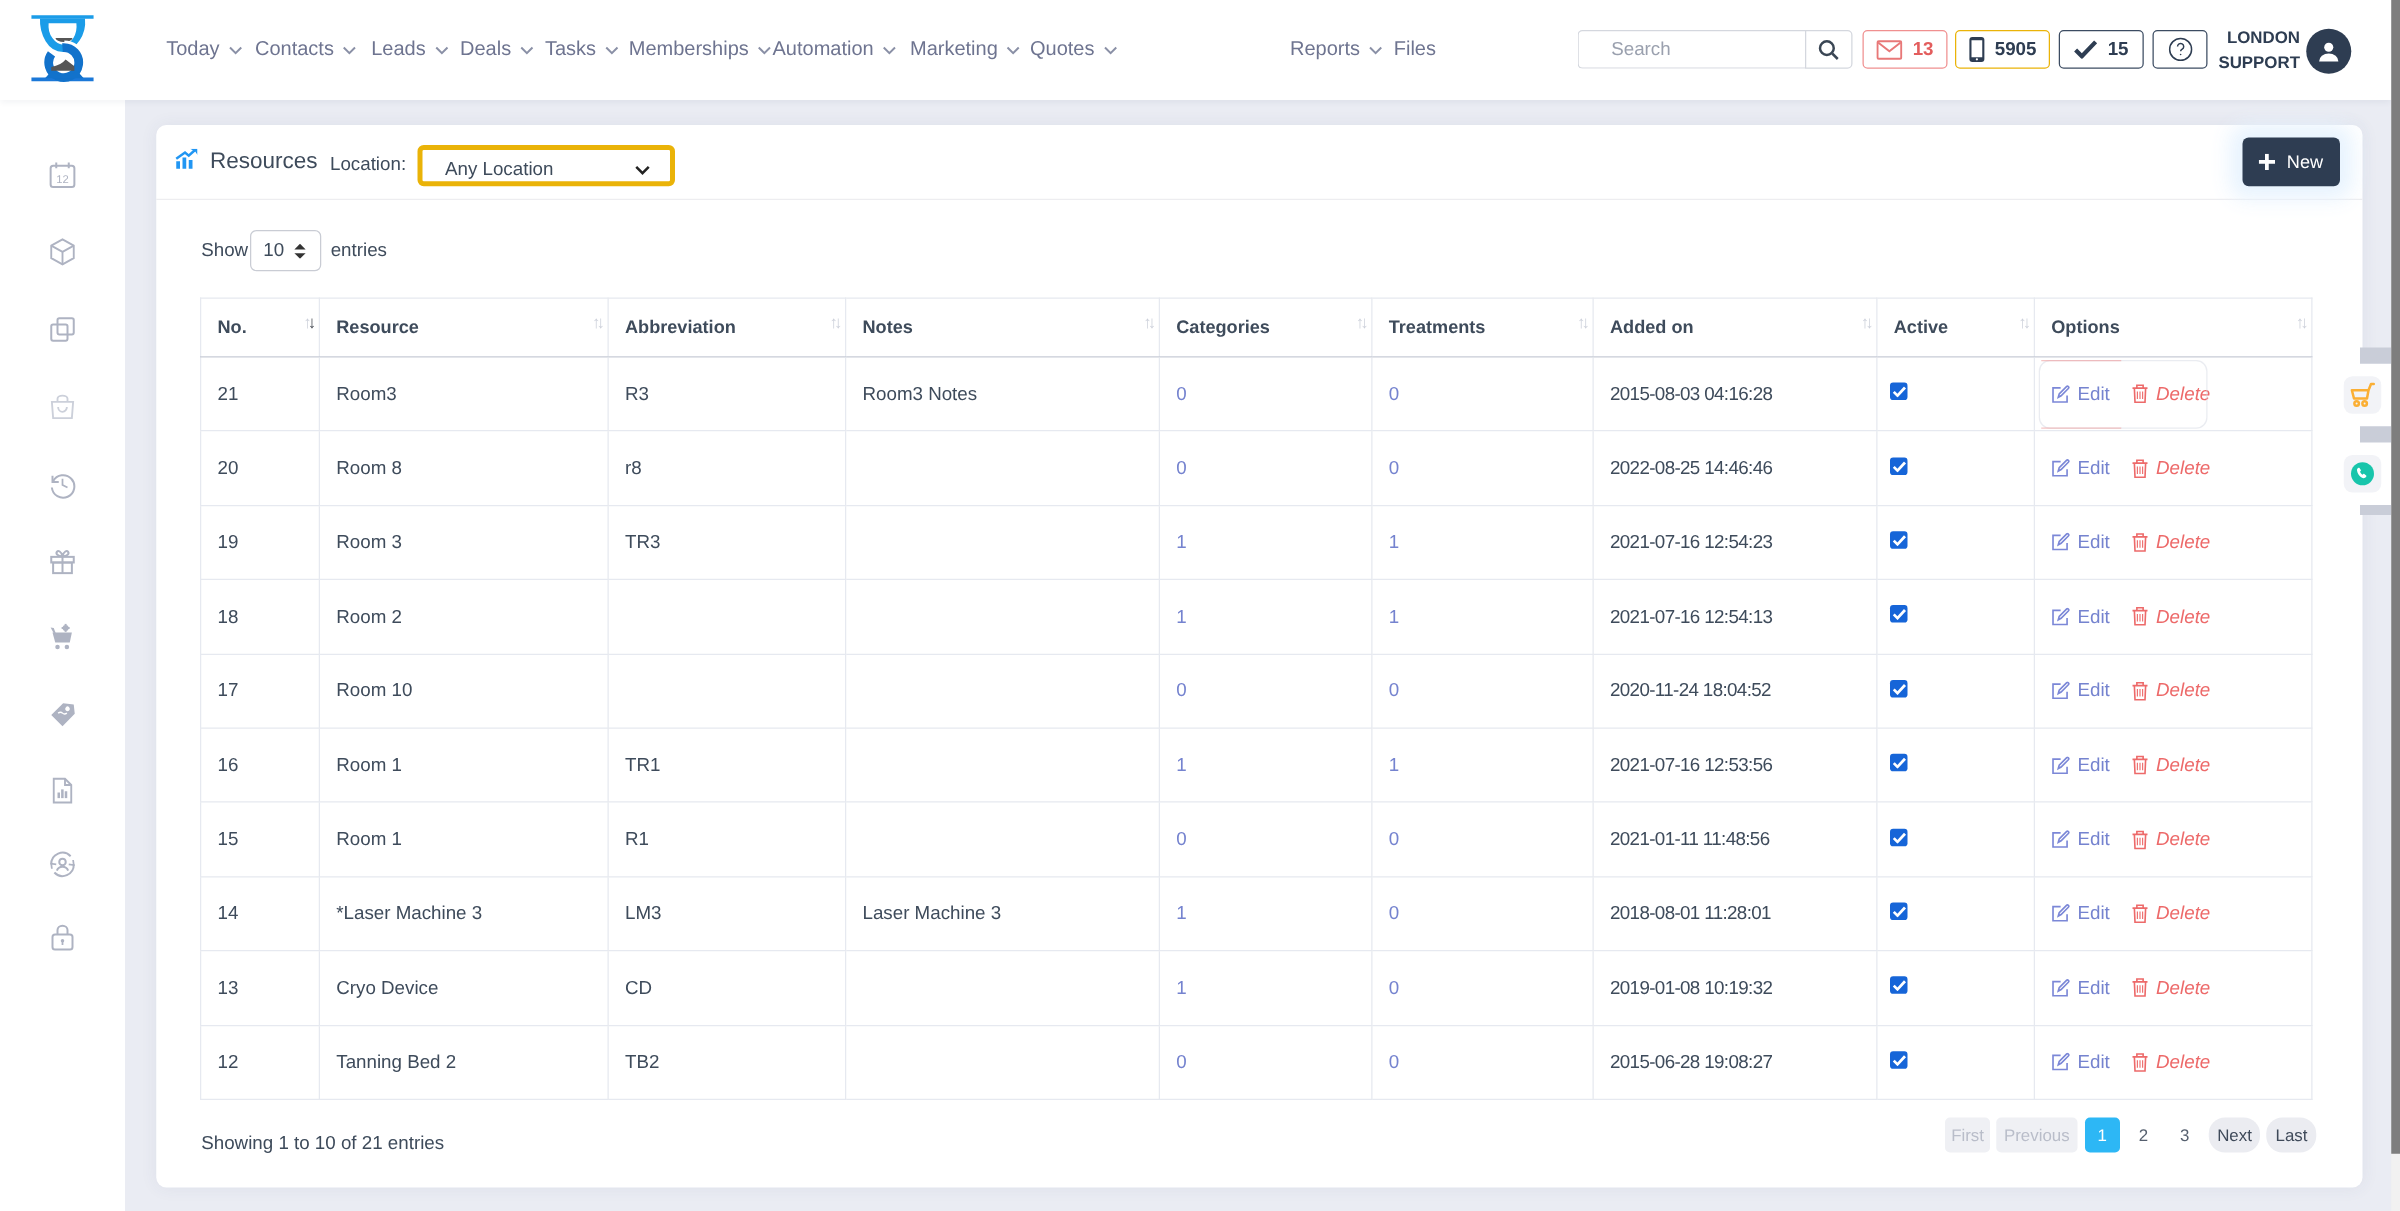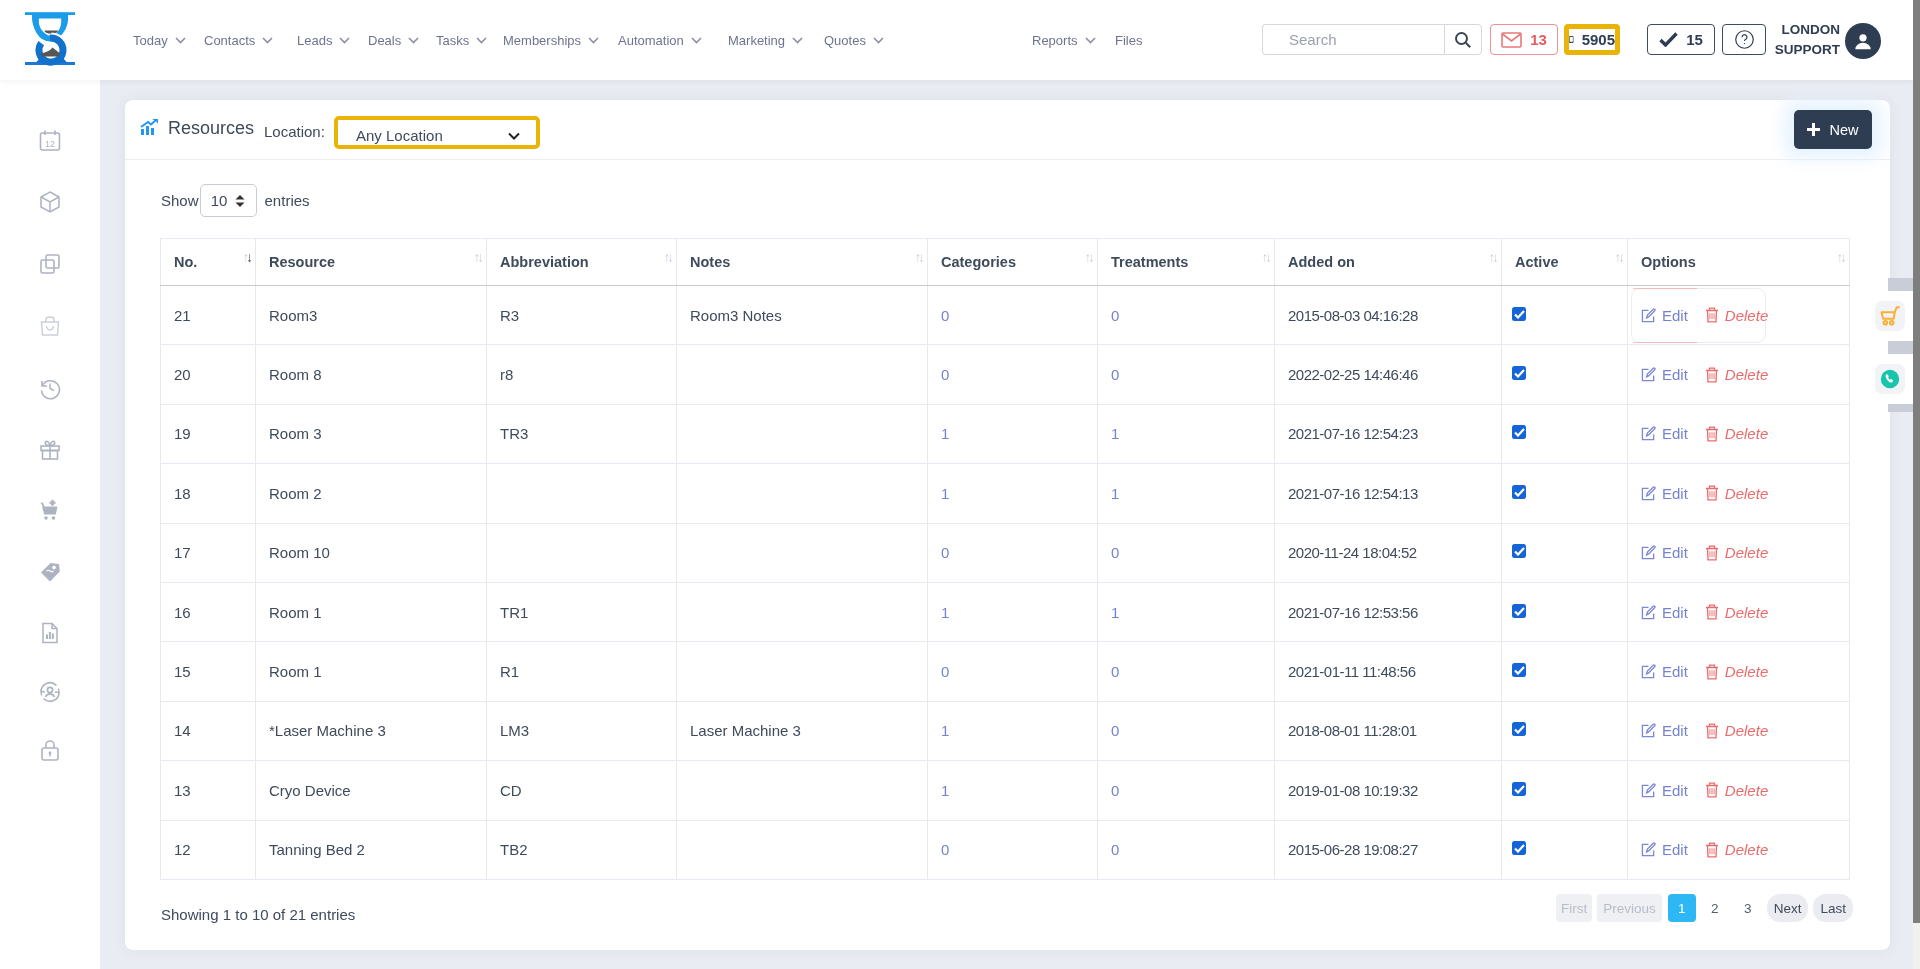--- a/index.html
+++ b/index.html
@@ -3,31 +3,31 @@
 <meta charset="utf-8">
 <style>
   * { margin:0; padding:0; box-sizing:border-box; }
   html,body { width:1920px; height:969px; overflow:hidden; font-family:"Liberation Sans", sans-serif; }
   body { background:#eaecf3; position:relative; }
   .abs { position:absolute; }
 
   
   .topbar { position:absolute; left:0; top:0; width:1913px; height:80px; background:#fff; box-shadow:0 2px 5px rgba(40,50,80,0.06); z-index:5; }
   .nav { position:absolute; left:0; top:0; height:80px; width:1260px; }
-  .nav .item { position:absolute; top:0; height:80px; display:flex; align-items:center; font-size:13px; color:#6e7490; }
+  .nav .item { position:absolute; top:0; height:80px; display:flex; align-items:center; font-size:16px; color:#6e7490; }
   .nav .item svg { margin-left:7px; }
 
   
   .searchwrap { position:absolute; left:1262px; top:24px; width:220px; height:31px; display:flex; }
   .searchwrap .inp { width:182px; height:31px; border:1px solid #d4d7de; border-right:none; border-radius:4px 0 0 4px; font-size:15px; color:#9aa0ae; padding-left:26px; line-height:29px; background:#fff; }
   .searchwrap .btn { width:38px; height:31px; border:1px solid #d4d7de; border-radius:0 4px 4px 0; background:#fff; display:flex; align-items:center; justify-content:center; }
 
   .tb-btn { position:absolute; top:24px; height:31px; border-radius:4px; background:#fff; display:flex; align-items:center; justify-content:center; font-size:15px; font-weight:bold; color:#2e3d52; }
   .tb-mail { left:1490px; width:68px; border:1px solid #f09090; color:#e35d5d; }
-  .tb-phone { left:1564px; width:56px; border:5px solid #eab308; }
+  .tb-phone { left:1564px; width:76px; border:1px solid #eab308; }
   .tb-check { left:1647px; width:68px; border:1px solid #3c4c62; }
   .tb-help { left:1722px; width:44px; border:1px solid #3c4c62; }
   .acctname { position:absolute; left:1760px; top:20px; width:80px; text-align:right; font-size:13.5px; font-weight:bold; color:#2e3d52; line-height:20px; }
   .avatar { position:absolute; left:1845px; top:23px; width:36px; height:36px; border-radius:50%; background:#2e3d52; display:flex; align-items:center; justify-content:center; }
 
   
   .sidebar { position:absolute; left:0; top:80px; width:100px; height:889px; background:#fff; z-index:4; }
   .sideicon { position:absolute; left:50%; transform:translate(-50%,-50%); }
 
   
@@ -353,21 +353,21 @@
             </div>
           </td>
         </tr>
         <tr>
           <td>20</td>
           <td>Room 8</td>
           <td>r8</td>
           <td></td>
           <td><a class="numlink">0</a></td>
           <td><a class="numlink">0</a></td>
-          <td>2022-02-25 14:46:46</td>
+          <td>2022-08-25 14:46:46</td>
           <td><span class="chk"><svg width="11" height="9" viewBox="0 0 11 9" fill="none" stroke="#fff" stroke-width="2.2">
                 <path d="M1 4.5 L4 7.5 L10 1"></path>
               </svg></span></td>
           <td>
             <div class="opts">
               <span class="editlink"><svg width="15" height="15" viewBox="0 0 16 16" fill="none" stroke="#7b87d7" stroke-width="1.4">
                   <path d="M13.5 9 L13.5 14.5 L1.5 14.5 L1.5 2.5 L8 2.5"></path>
                   <path d="M6 10.5 L6.8 7.6 L13 1.4 a1.1 1.1 0 0 1 1.6 1.6 L8.4 9.2 Z"></path>
                 </svg>Edit</span>
               <span class="dellink"><svg width="14" height="16" viewBox="0 0 14 16" fill="none" stroke="#ed6a6a" stroke-width="1.3">

